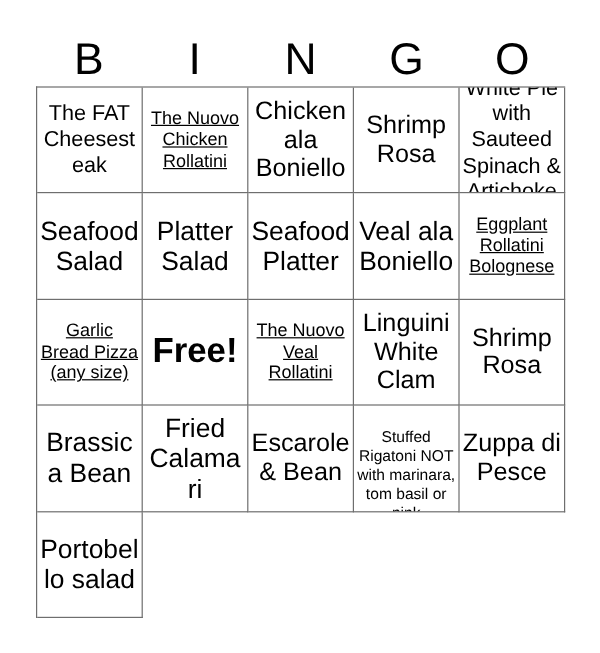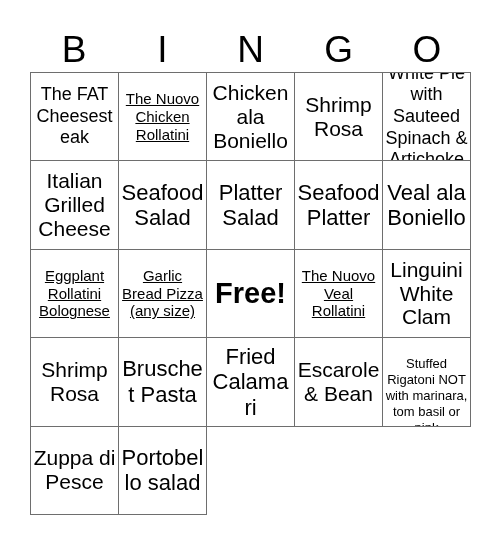--- a/index.html
+++ b/index.html
@@ -110,23 +110,20 @@
     <div class="cell fs-xl">
         <span class="cell-text">Chicken ala Boniello</span>
       </div>
     <div class="cell fs-xl">
         <span class="cell-text">Shrimp Rosa</span>
       </div>
     <div class="cell fs-s">
         <span class="cell-text">White Pie with Sauteed Spinach &amp; Artichoke</span>
       </div>
 
-    <div class="cell fs-xl">
-        <span class="cell-text">Italian Grilled Cheese</span>
-      </div>
     <div class="cell fs-l">
         <span class="cell-text">Seafood Salad</span>
       </div>
     <div class="cell fs-l">
         <span class="cell-text">Platter Salad</span>
       </div>
     <div class="cell fs-l">
         <span class="cell-text">Seafood Platter</span>
       </div>
     <div class="cell fs-l">
@@ -146,21 +143,21 @@
         <span class="cell-text">The Nuovo Veal Rollatini</span>
       </div>
     <div class="cell fs-xl">
         <span class="cell-text">Linguini White Clam</span>
       </div>
 
     <div class="cell fs-xl">
         <span class="cell-text">Shrimp Rosa</span>
       </div>
     <div class="cell fs-l">
-        <span class="cell-text">Bruschet Pasta</span>
+        <span class="cell-text">Brassica Bean</span>
       </div>
     <div class="cell fs-l">
         <span class="cell-text">Fried Calamari</span>
       </div>
 
     <div class="cell fs-xl">
         <span class="cell-text">Escarole &amp; Bean</span>
       </div>
     <div class="cell fs-xs">
         <span class="cell-text">Stuffed Rigatoni NOT with marinara, tom basil or pink</span>

